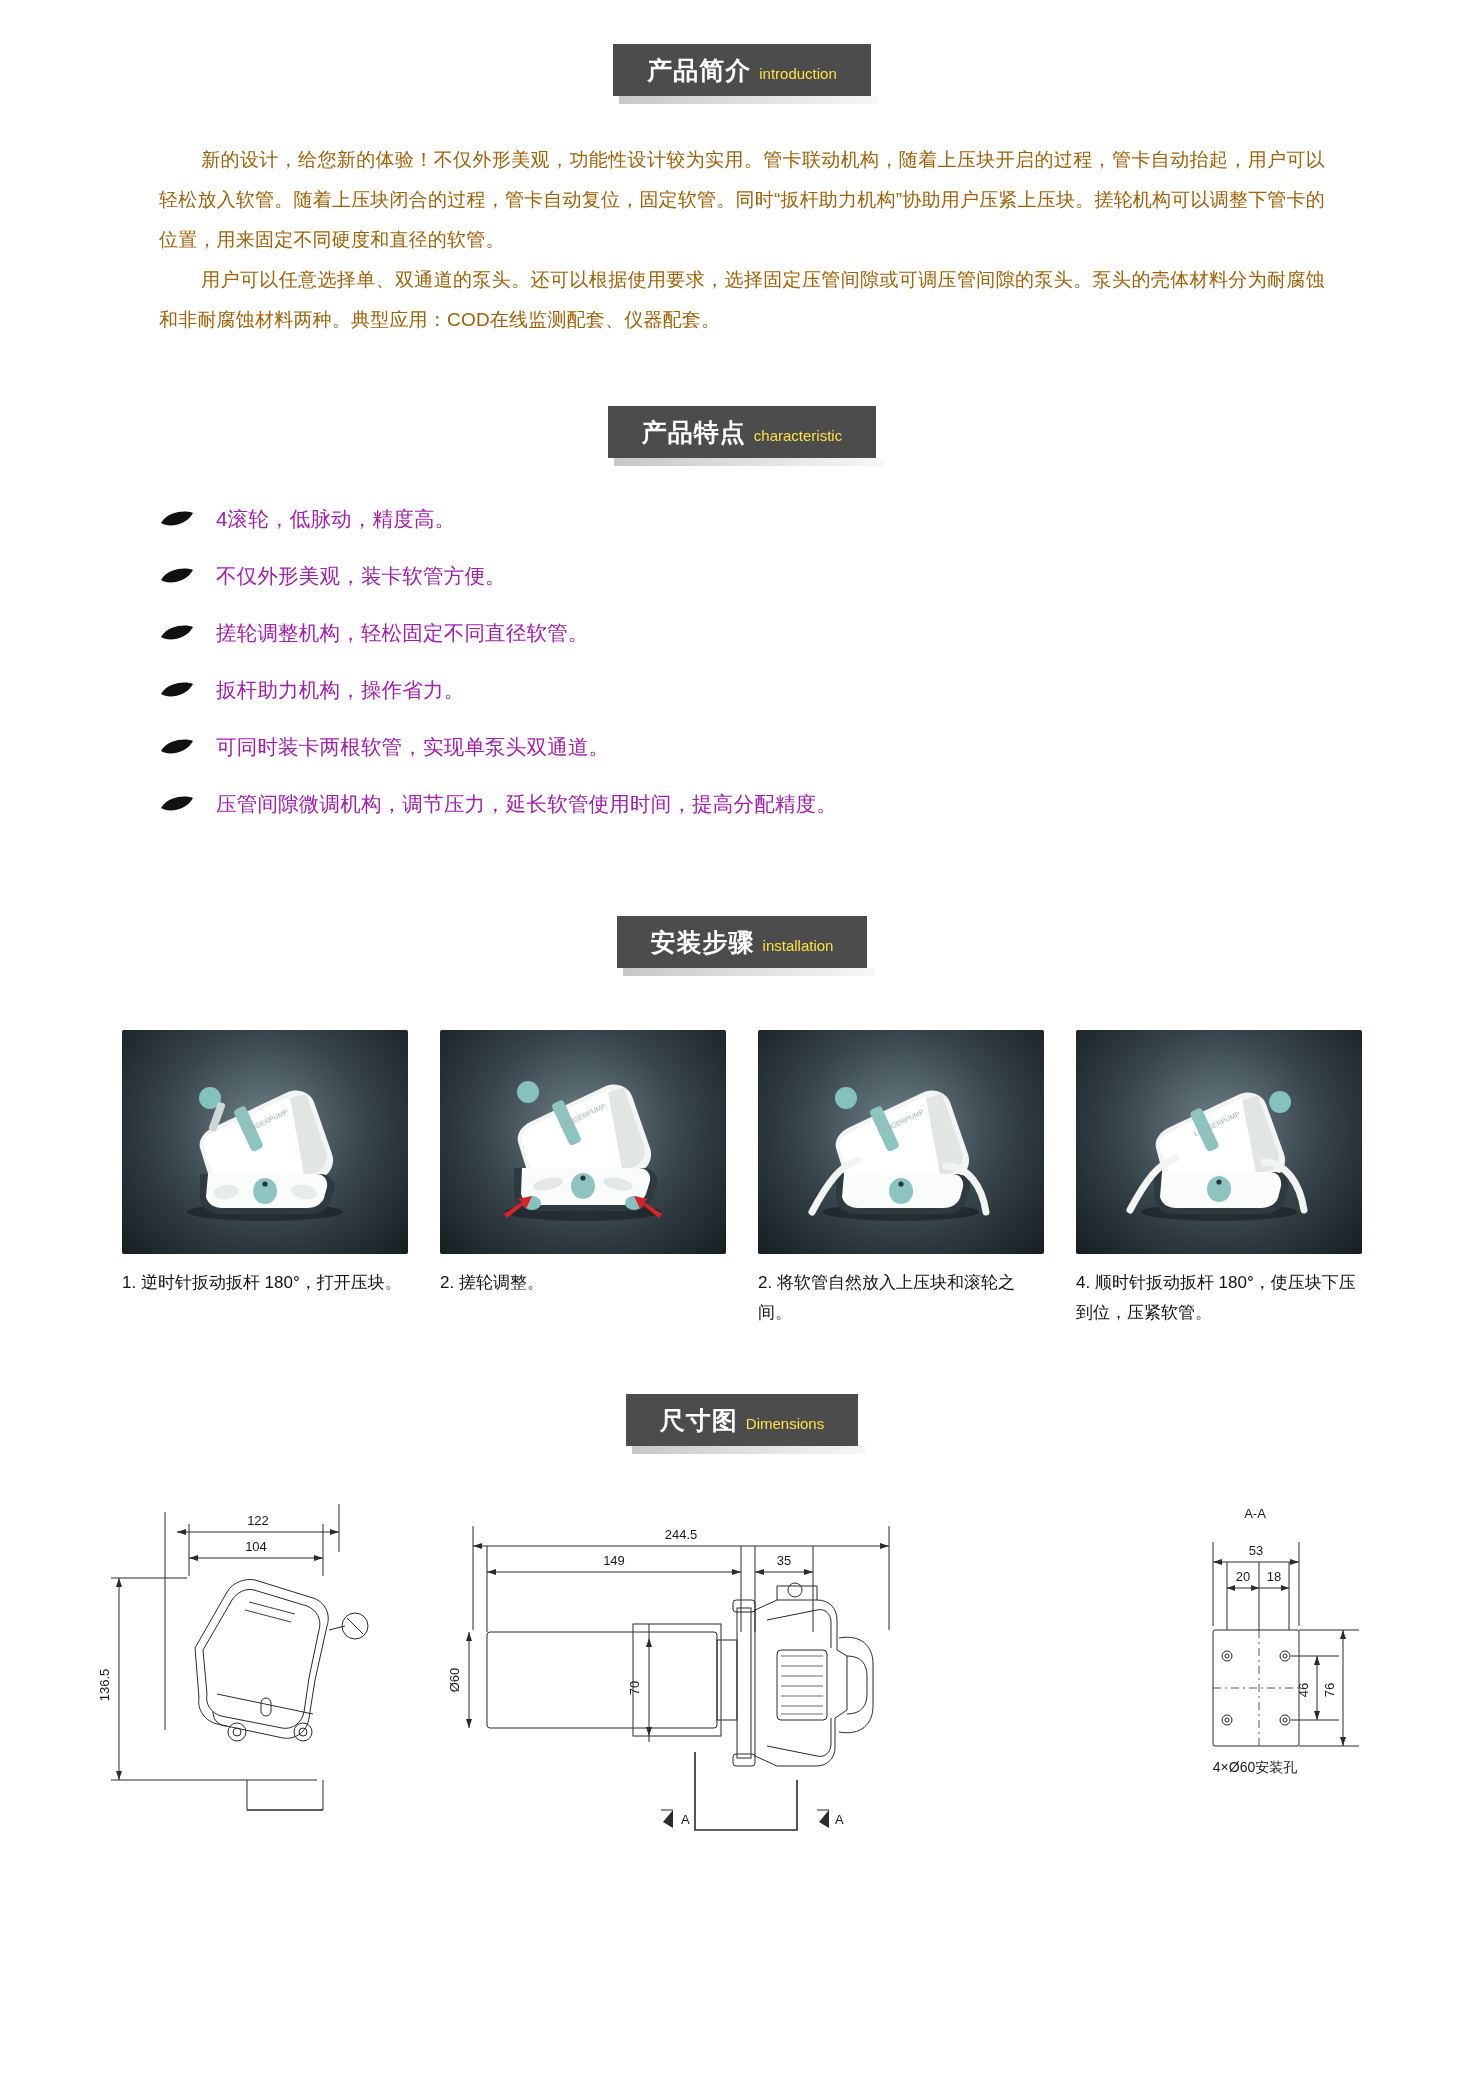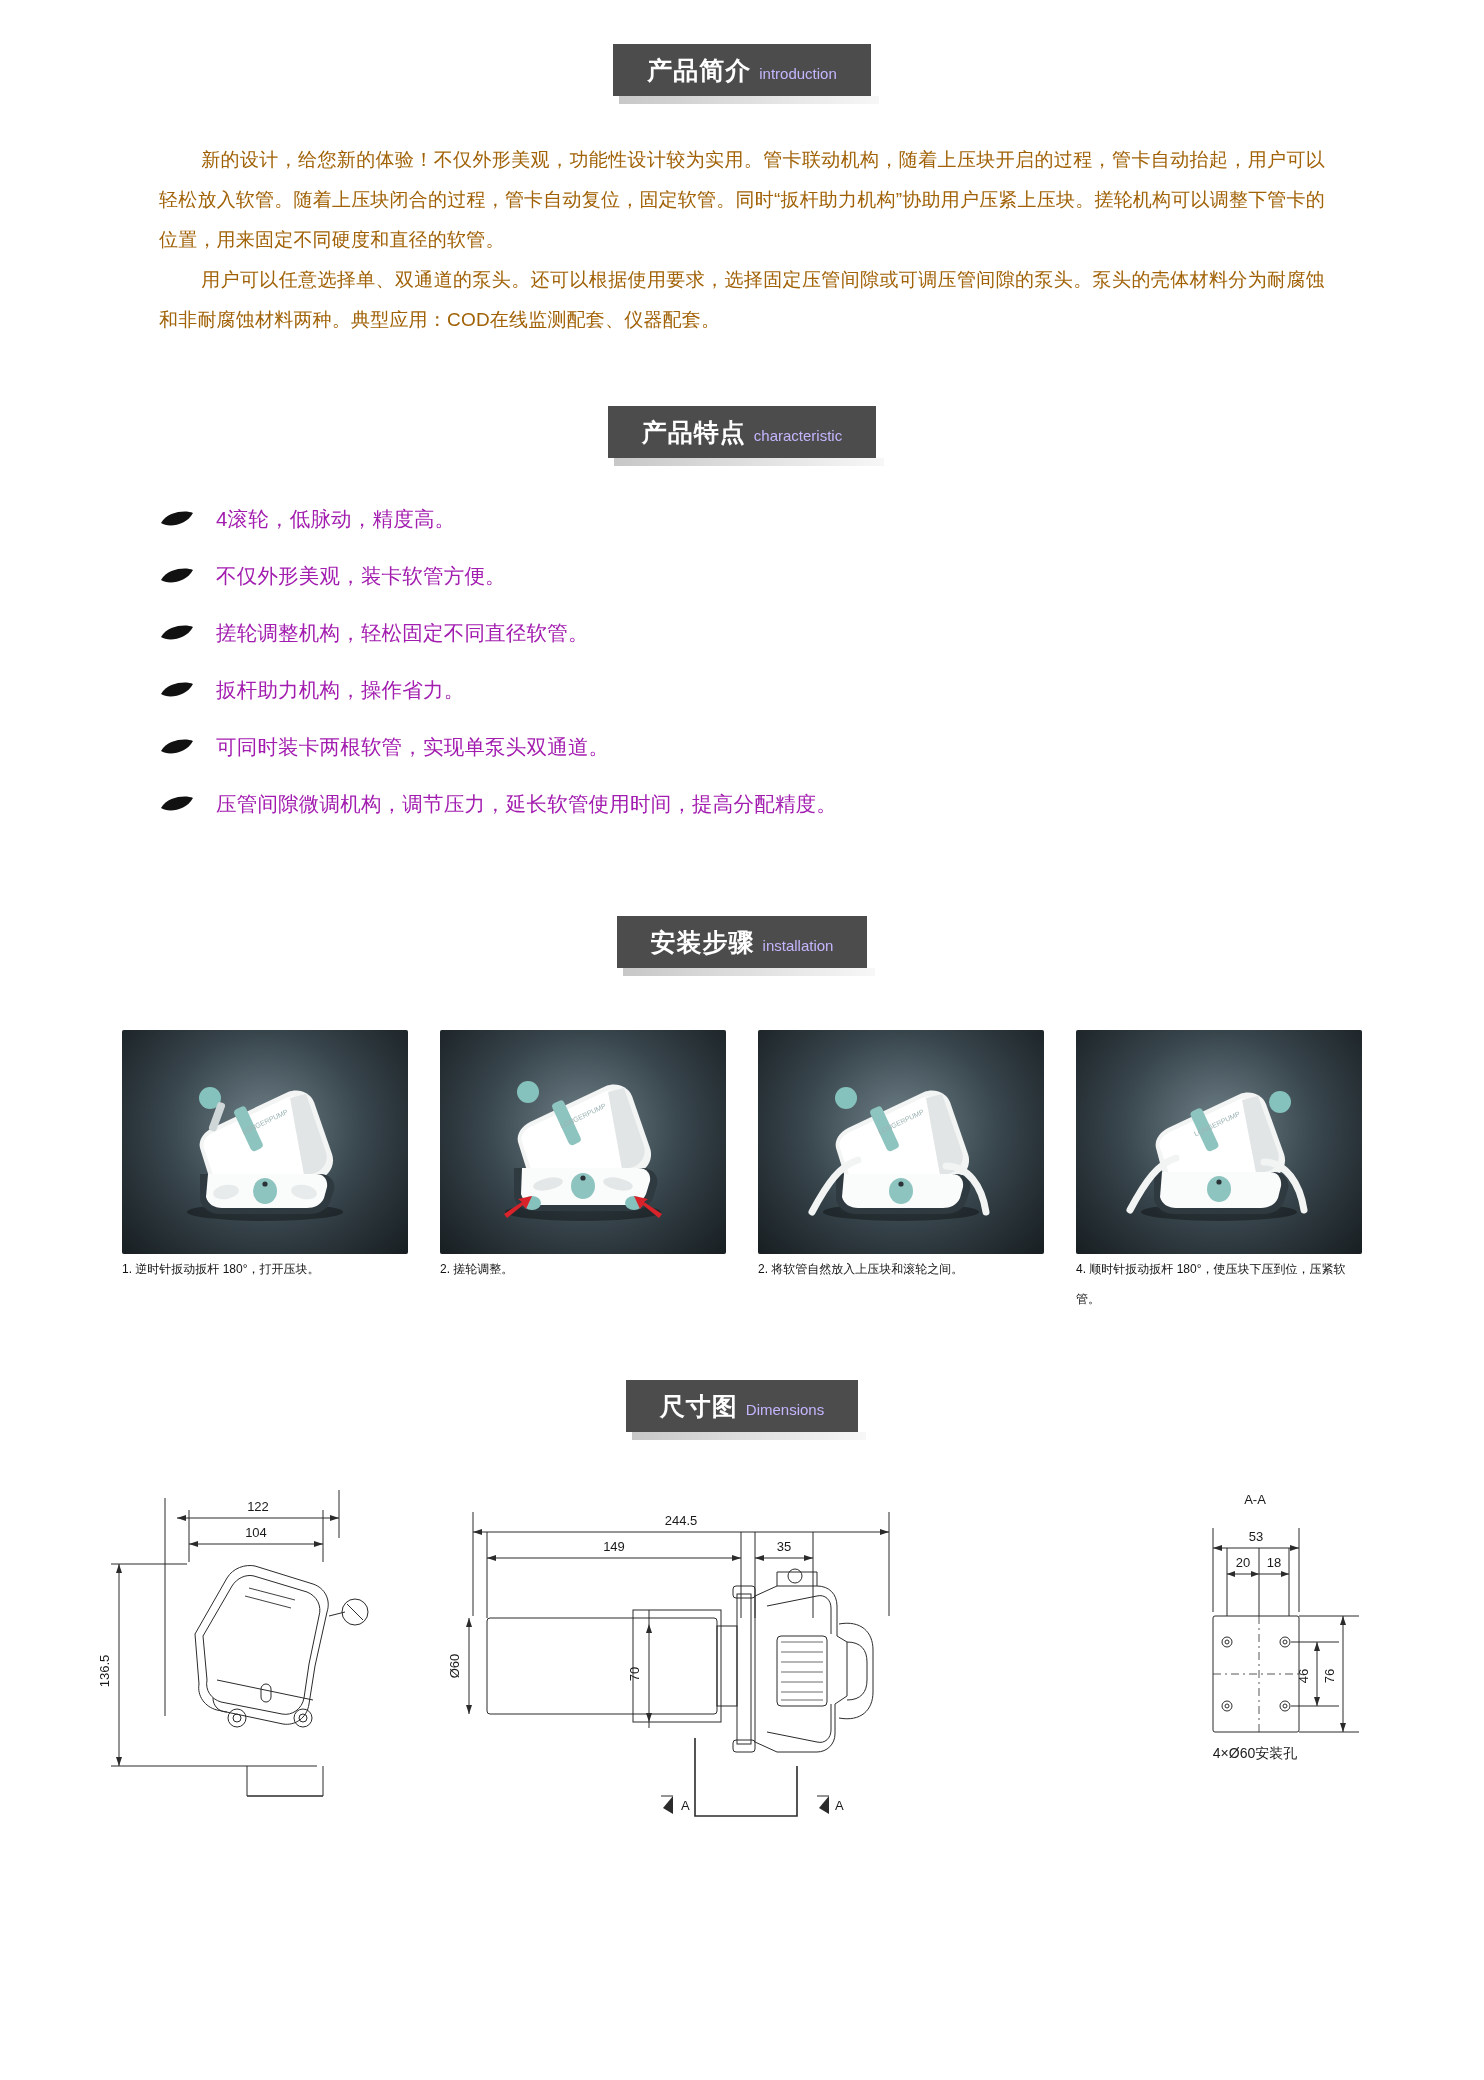--- a/index.html
+++ b/index.html
@@ -46,21 +46,21 @@
   }
   .banner .cn{
     font-size:25px;
     font-weight:bold;
     letter-spacing:1px;
     line-height:1;
   }
   .banner .en{
     font-size:15px;
     margin-left:8px;
-    color:#c4b5fd;
+    color:#fde047;
     font-weight:normal;
     line-height:1;
     position:relative;
     top:3px;
   }
 
   
   .intro{
     margin:44px auto 0 auto;
     width:1166px;
@@ -125,21 +125,22 @@
   }
   .pump{
     position:absolute;
     left:50%;
     top:50%;
     transform:translate(-50%,-50%);
     width:190px;
     height:160px;
   }
   .step-caption{
-    font-size:12px;
+    margin-top:14px;
+    font-size:17px;
     line-height:30px;
     color:#131313;
   }
 
   
   .dimensions{
     margin:34px auto 0 auto;
     width:1330px;
   }
   .dimensions svg{display:block;}

